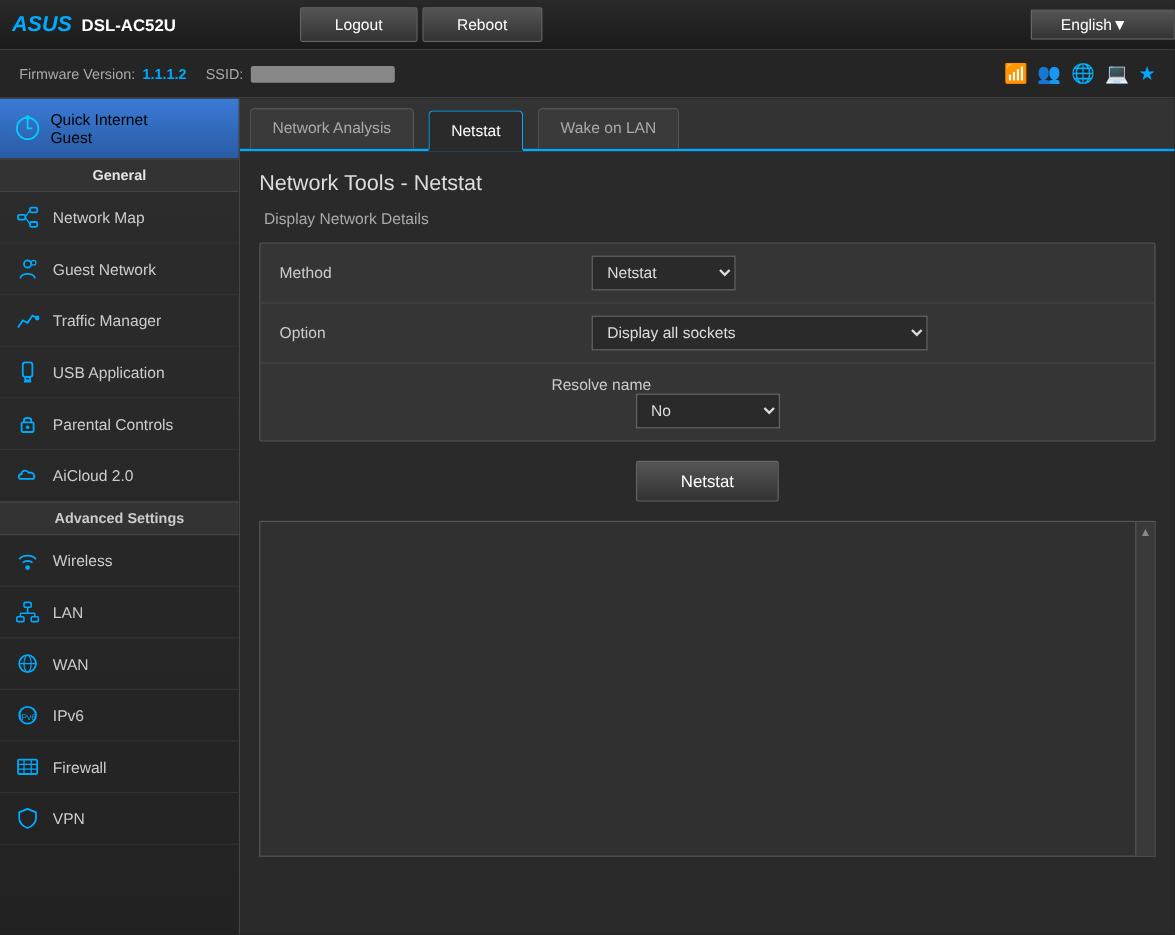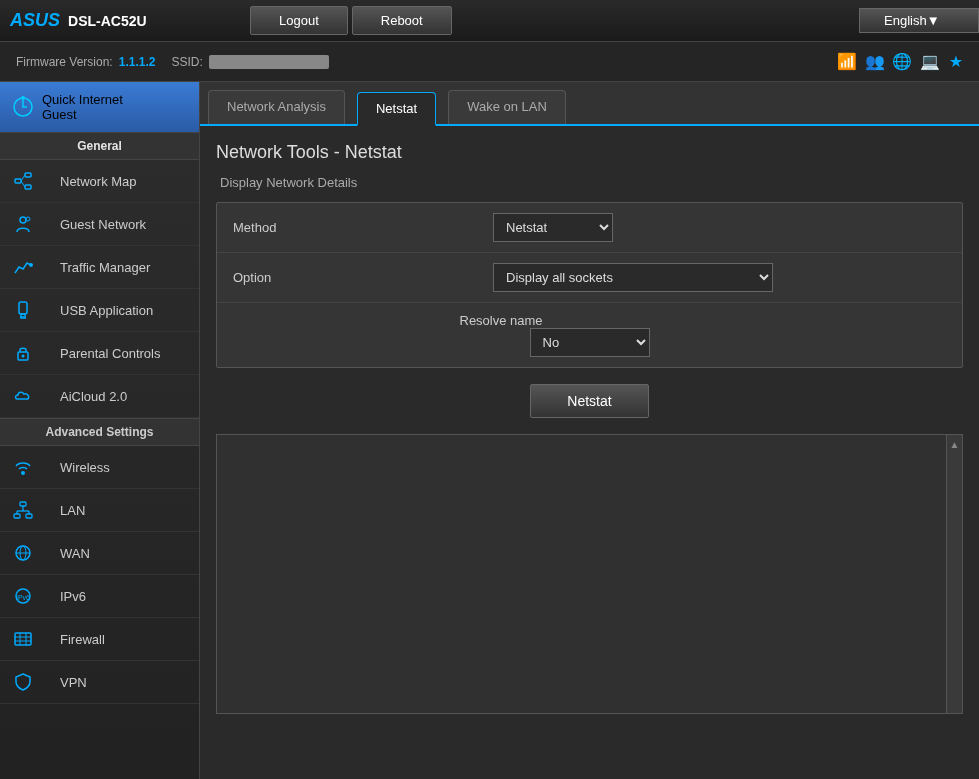--- a/index.html
+++ b/index.html
@@ -23,21 +23,21 @@
     .status-icons { margin-left: auto; display: flex; gap: 8px; align-items: center; }
     .status-icon { color: #00aaff; font-size: 16px; cursor: pointer; }
 
     
     .main-layout { display: flex; height: calc(779px - 82px); }
 
     
     .sidebar { width: 200px; background: linear-gradient(180deg, #2d2d2d 0%, #222 100%); border-right: 1px solid #444; overflow-y: auto; flex-shrink: 0; }
     .quick-setup { background: linear-gradient(180deg, #3a7bd5 0%, #2a5ba5 100%); padding: 10px 12px; cursor: pointer; display: flex; align-items: center; gap: 8px; }
     .general-label { background: #333; color: #e5e5e5; font-size: 12px; font-weight: bold; padding: 6px 12px; text-align: center; border-top: 1px solid #444; border-bottom: 1px solid #444; }
-    .nav-item { display: flex; align-items: center; gap: 26px; padding: 10px 12px; cursor: pointer; border-bottom: 1px solid #333; color: #ccc; font-size: 13px; }
+    .nav-item { display: flex; align-items: center; gap: 10px; padding: 10px 12px; cursor: pointer; border-bottom: 1px solid #333; color: #ccc; font-size: 13px; }
     .nav-icon { width: 22px; height: 22px; display: flex; align-items: center; justify-content: center; flex-shrink: 0; }
     .adv-settings-label { background: #333; color: #ccc; font-size: 12px; font-weight: bold; padding: 6px 28px; text-align: center; border-top: 1px solid #444; border-bottom: 1px solid #444; }
 
     
     .content { flex: 1; background: #2a2a2a; overflow-y: auto; }
     .tabs { display: flex; background: #333; border-bottom: 2px solid #00aaff; padding: 0 8px; padding-top: 8px; }
     .tab { padding: 8px 18px; cursor: pointer; color: #aaa; font-size: 13px; border-radius: 4px 4px 0 0; background: #3a3a3a; border: 1px solid #555; border-bottom: none; margin-right: 12px; }
     .tab.active { background: #2a2a2a; color: white; border-color: #00aaff; border-bottom: 2px solid #2a2a2a; position: relative; top: 2px; }
 
     .page-content { padding: 16px; }

